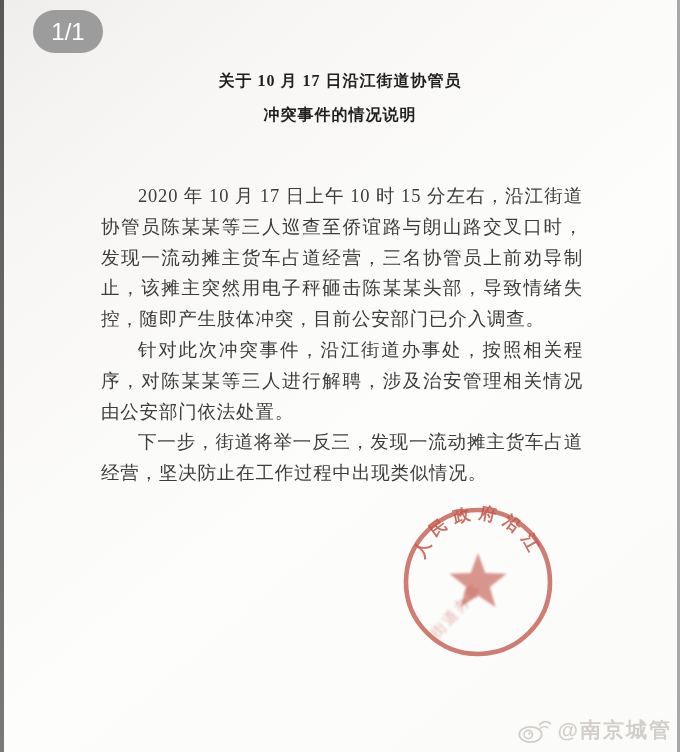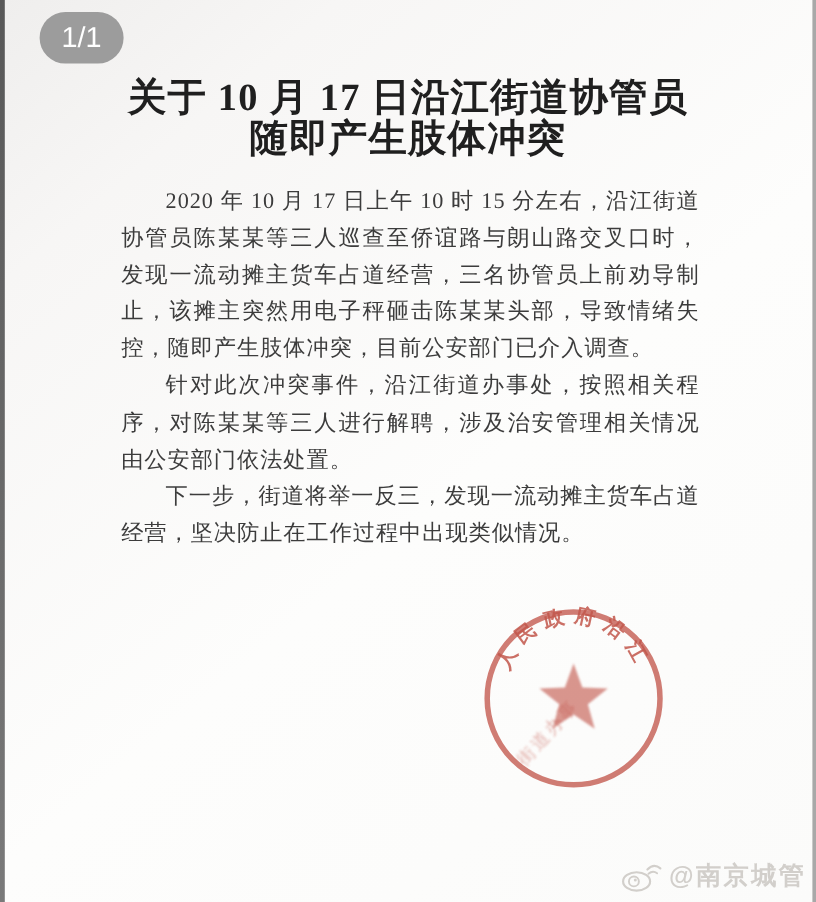--- a/index.html
+++ b/index.html
@@ -20,25 +20,25 @@
   }
   .page-badge{
     position:absolute;left:33px;top:10px;width:70px;height:43px;
     background:#9c9c9c;border-radius:22px;
     display:flex;align-items:center;justify-content:center;
     color:#fff;font-size:24px;
     font-family:"Liberation Sans","DejaVu Sans",sans-serif;
   }
   .doc-title{
     position:absolute;top:64px;left:40px;width:600px;
-    text-align:center;font-weight:bold;font-size:32px;line-height:34px;
+    text-align:center;font-weight:bold;font-size:16px;line-height:34px;
     color:#1f1f1f;letter-spacing:1px;
   }
   .doc-body{
-    position:absolute;top:153px;left:101px;width:482px;
+    position:absolute;top:181px;left:101px;width:482px;
     font-size:18.5px;line-height:30.8px;color:#3c3c3c;
     text-align:justify;letter-spacing:0.8px;
   }
   .doc-body p{margin:0;text-indent:2em;}
   .sign-block{
     position:absolute;top:545px;left:360px;width:242px;
     text-align:center;color:#2e2e2e;font-size:19px;line-height:34px;
     letter-spacing:1px;
   }
   .seal{
@@ -61,21 +61,21 @@
 
   <div class="edge-left"></div>
   <div class="edge-right"></div>
 
   <div class="page-badge">
     <span>1/1</span>
   </div>
 
   <div class="doc-title">
     <div>关于 10 月 17 日沿江街道协管员</div>
-    <div>随即产生肢体冲突</div>
+    <div>冲突事件的情况说明</div>
   </div>
 
   <div class="doc-body">
     <p>2020 年 10 月 17 日上午 10 时 15 分左右，沿江街道协管员陈某某等三人巡查至侨谊路与朗山路交叉口时，发现一流动摊主货车占道经营，三名协管员上前劝导制止，该摊主突然用电子秤砸击陈某某头部，导致情绪失控，随即产生肢体冲突，目前公安部门已介入调查。</p>
     <p>针对此次冲突事件，沿江街道办事处，按照相关程序，对陈某某等三人进行解聘，涉及治安管理相关情况由公安部门依法处置。</p>
     <p>下一步，街道将举一反三，发现一流动摊主货车占道经营，坚决防止在工作过程中出现类似情况。</p>
   </div>
 
   <div class="sign-block">
   </div>

